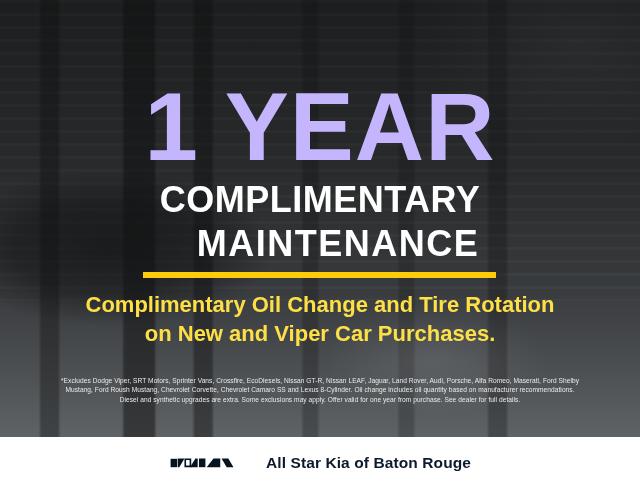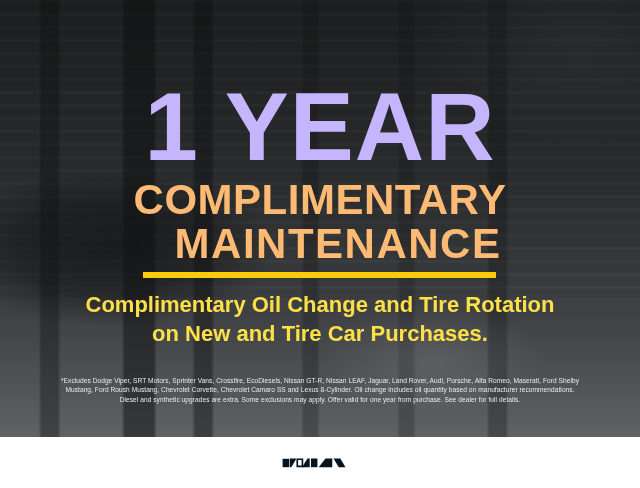--- a/index.html
+++ b/index.html
@@ -141,22 +141,22 @@
     font-weight: bold;
     letter-spacing: 1px;
     white-space: nowrap;
   }
 
   .headline-sub {
     position: absolute;
     left: 0;
     top: 178px;
     width: 640px;
-    color: #fdba74;
-    font-size: 42px;
+    color: #ffffff;
+    font-size: 36px;
     line-height: 44px;
     font-weight: bold;
     letter-spacing: 0.5px;
   }
   .headline-sub .line2 {
     display: block;
     letter-spacing: 1.5px;
     margin-left: 36px;
   }
 
@@ -245,21 +245,21 @@
 
       <div class="headline-sub">
         <span class="line1">COMPLIMENTARY</span>
         <span class="line2">MAINTENANCE</span>
       </div>
 
       <div class="divider"></div>
 
       <div class="offer-text">
         <div>Complimentary Oil Change and Tire Rotation</div>
-        <div>on New and Tire Car Purchases.</div>
+        <div>on New and Viper Car Purchases.</div>
       </div>
 
       <div class="legal">
         <p>*Excludes Dodge Viper, SRT Motors, Sprinter Vans, Crossfire, EcoDiesels, Nissan GT-R, Nissan LEAF, Jaguar, Land Rover, Audi, Porsche, Alfa Romeo, Maserati, Ford Shelby</p>
         <p>Mustang, Ford Roush Mustang, Chevrolet Corvette, Chevrolet Camaro SS and Lexus 8-Cylinder. Oil change includes oil quantity based on manufacturer recommendations.</p>
         <p>Diesel and synthetic upgrades are extra. Some exclusions may apply. Offer valid for one year from purchase. See dealer for full details.</p>
       </div>
 
     </div>
   </div>
@@ -270,16 +270,17 @@
         <g fill="#05141F">
           <path d="M4 18 L24 18 L24 44 L4 44 Z"></path>
           <path d="M26 44 L26 17 L47 17 L31 44 Z"></path>
           <path d="M47 17 L68 17 L68 44 L47 44 Z M52 22 L52 39 L63 39 L63 22 Z"></path>
           <path d="M64 44 L81 17 L88 17 L88 44 L75 44 Z"></path>
           <path d="M92 17 L112 17 L112 44 L92 44 Z"></path>
           <path d="M116 44 L137 17 L158 17 L158 44 L138 44 Z"></path>
           <path d="M162 17 L183 17 L199 44 L178 44 Z"></path>
         </g>
       </svg>
+      <div class="dealer-name">All Star Kia of Baton Rouge</div>
     </div>
   </div>
 
 </div>
 
 </body></html>

